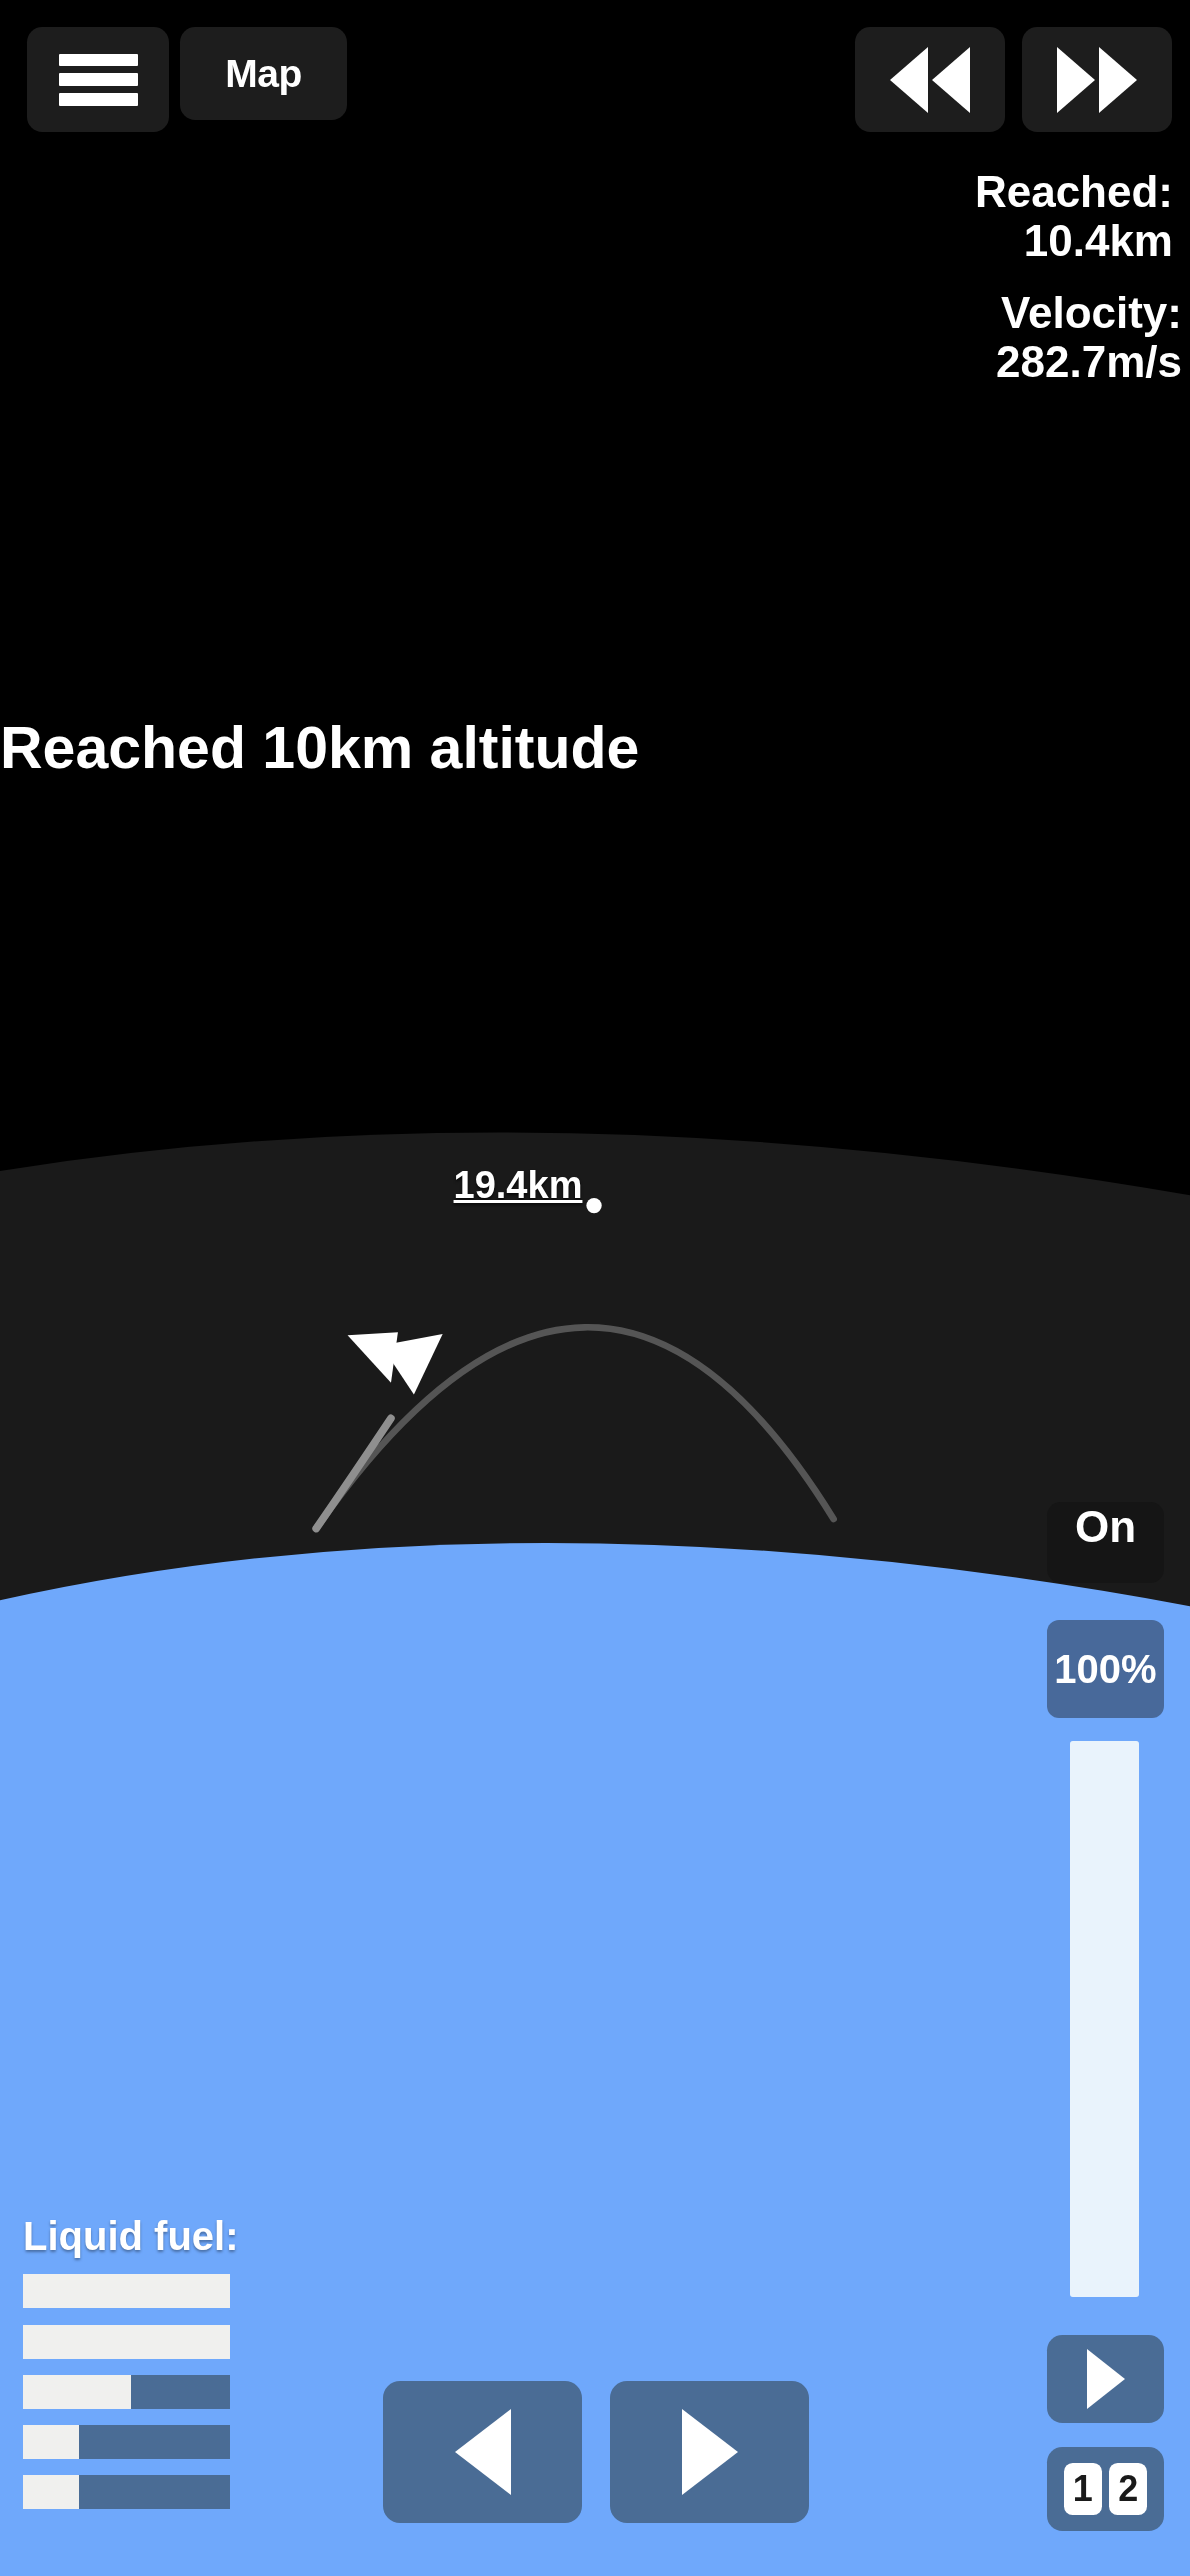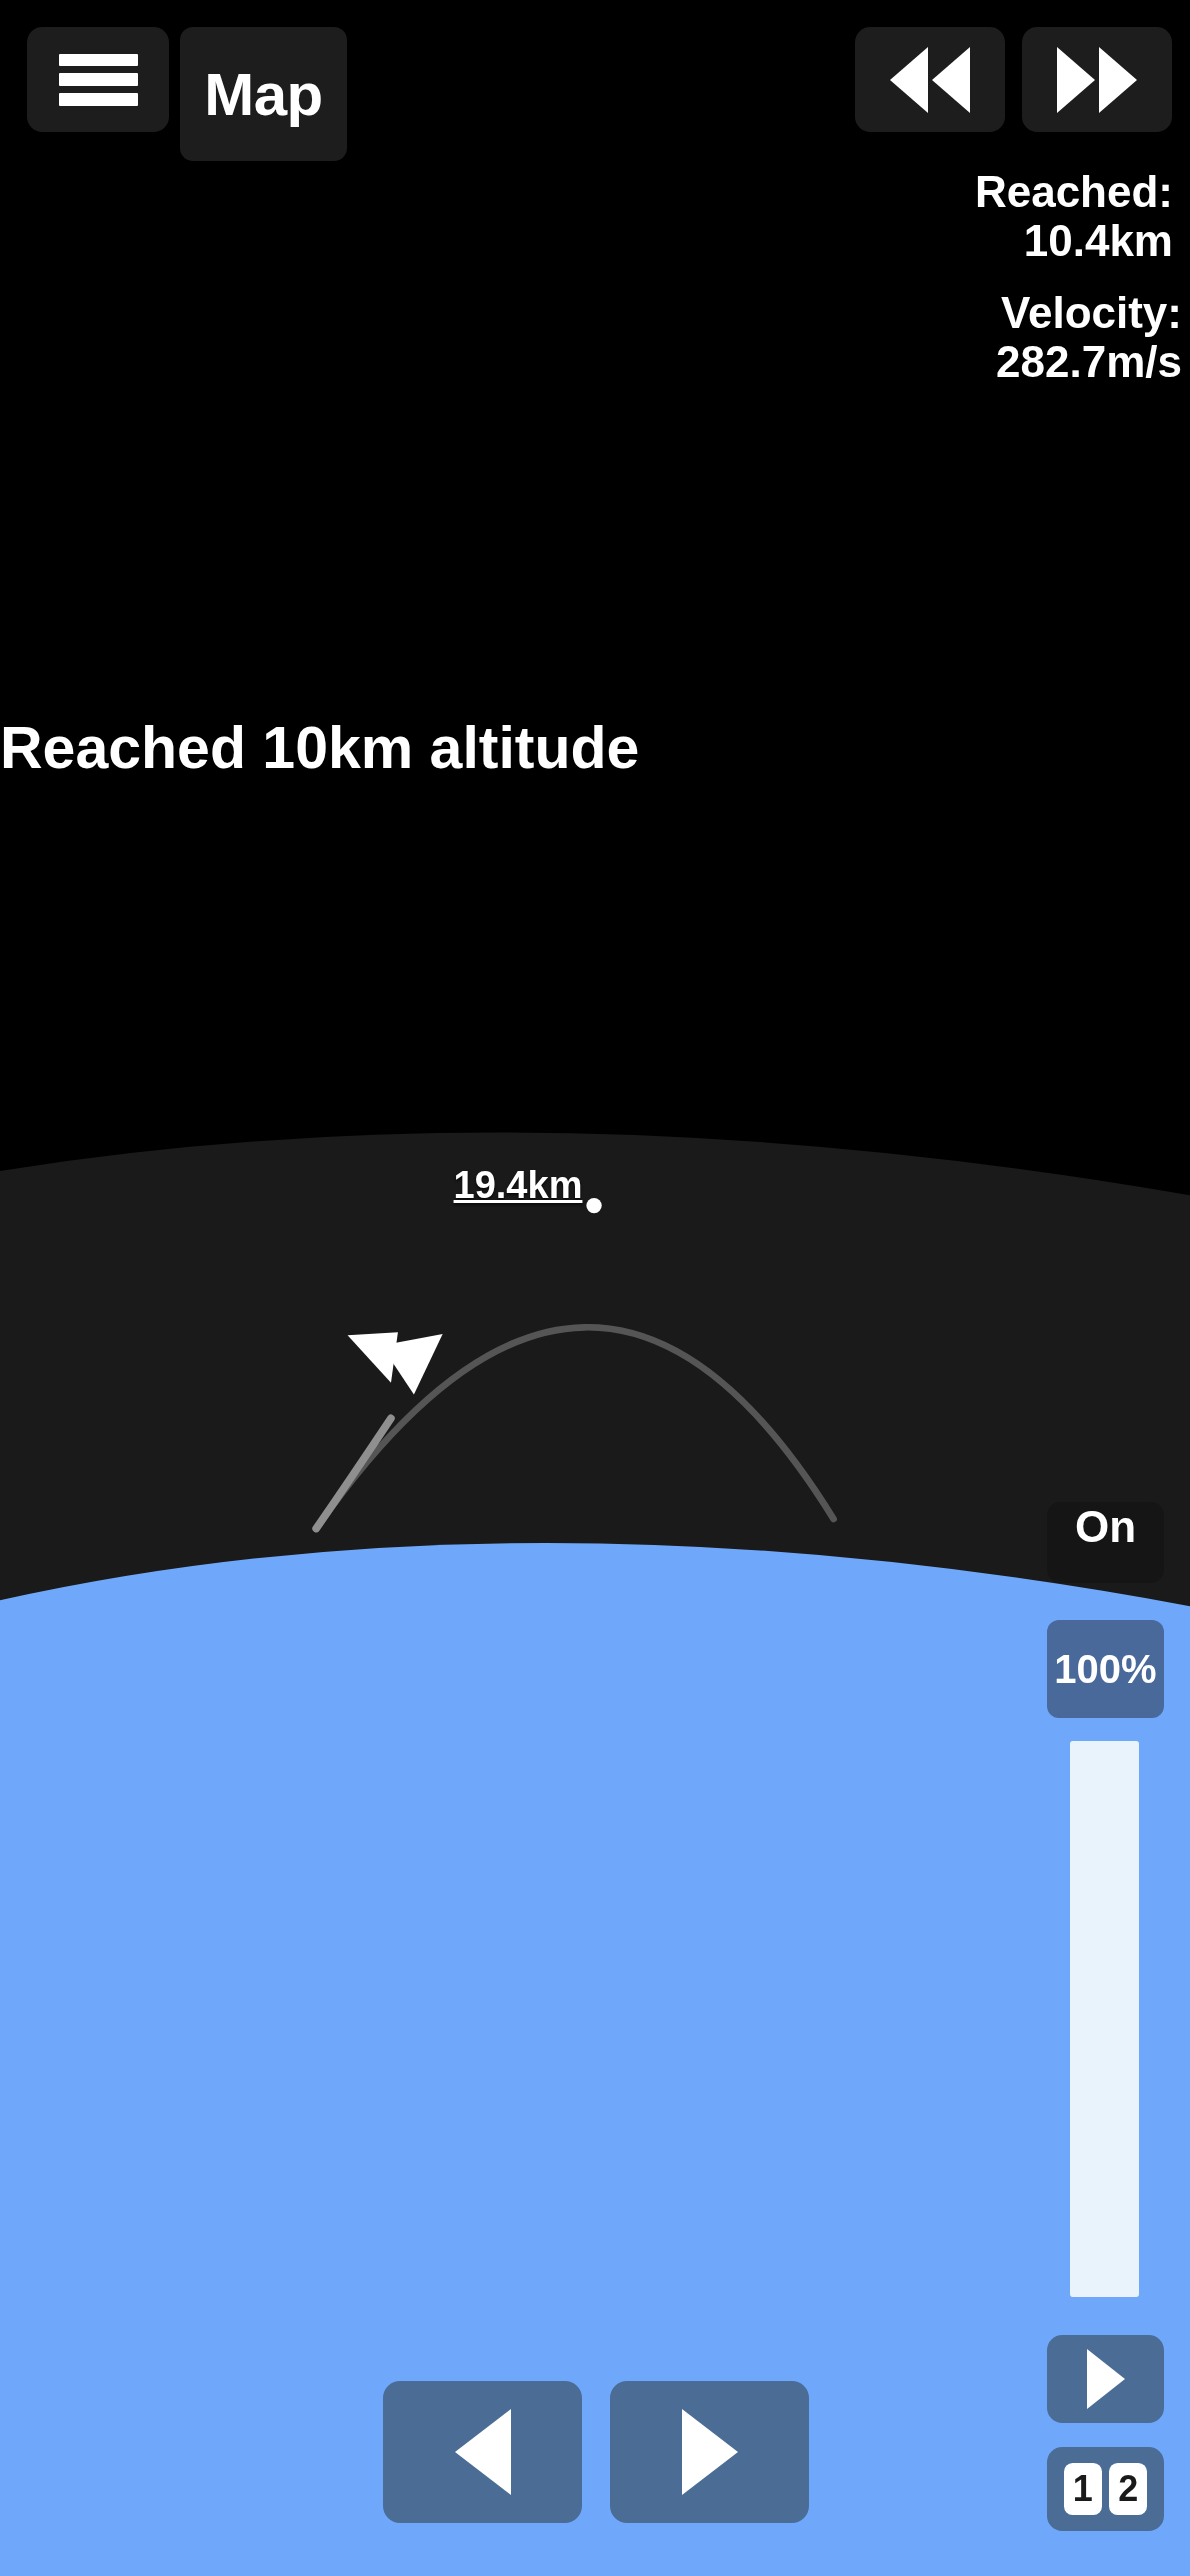--- a/index.html
+++ b/index.html
@@ -57,25 +57,24 @@
     display: block;
     width: 100%;
     height: 12.5px;
     background: #ffffff;
     border-radius: 1px;
   }
   #map-button {
     left: 180px;
     top: 27px;
     width: 167px;
-    height: 134px;
-    font-size: 60px;
+    height: 93px;
+    font-size: 39px;
     font-weight: bold;
     letter-spacing: -0.5px;
-    border-radius: 13px;
   }
   #rewind-button {
     left: 855px;
     top: 27px;
     width: 150px;
     height: 105px;
   }
   #fastforward-button {
     left: 1022px;
     top: 27px;
@@ -399,15 +398,35 @@
     <span class="stage-chip">2</span>
   </div>
 
   <div id="rotate-left-button">
     <span class="tri-left"></span>
   </div>
   <div id="rotate-right-button">
     <span class="tri-right"></span>
   </div>
 
+  <div id="fuel-gauge">
+    <div id="fuel-label">Liquid fuel:</div>
+    <div id="fuel-bars">
+        <div class="fuel-bar">
+          <div class="fuel-bar-fill" style="width: 100%;"></div>
+        </div>
+        <div class="fuel-bar">
+          <div class="fuel-bar-fill" style="width: 100%;"></div>
+        </div>
+        <div class="fuel-bar">
+          <div class="fuel-bar-fill" style="width: 52%;"></div>
+        </div>
+        <div class="fuel-bar">
+          <div class="fuel-bar-fill" style="width: 27%;"></div>
+        </div>
+        <div class="fuel-bar">
+          <div class="fuel-bar-fill" style="width: 27%;"></div>
+        </div>
+      </div>
+  </div>
 
 </div>
 
 
 </body></html>

